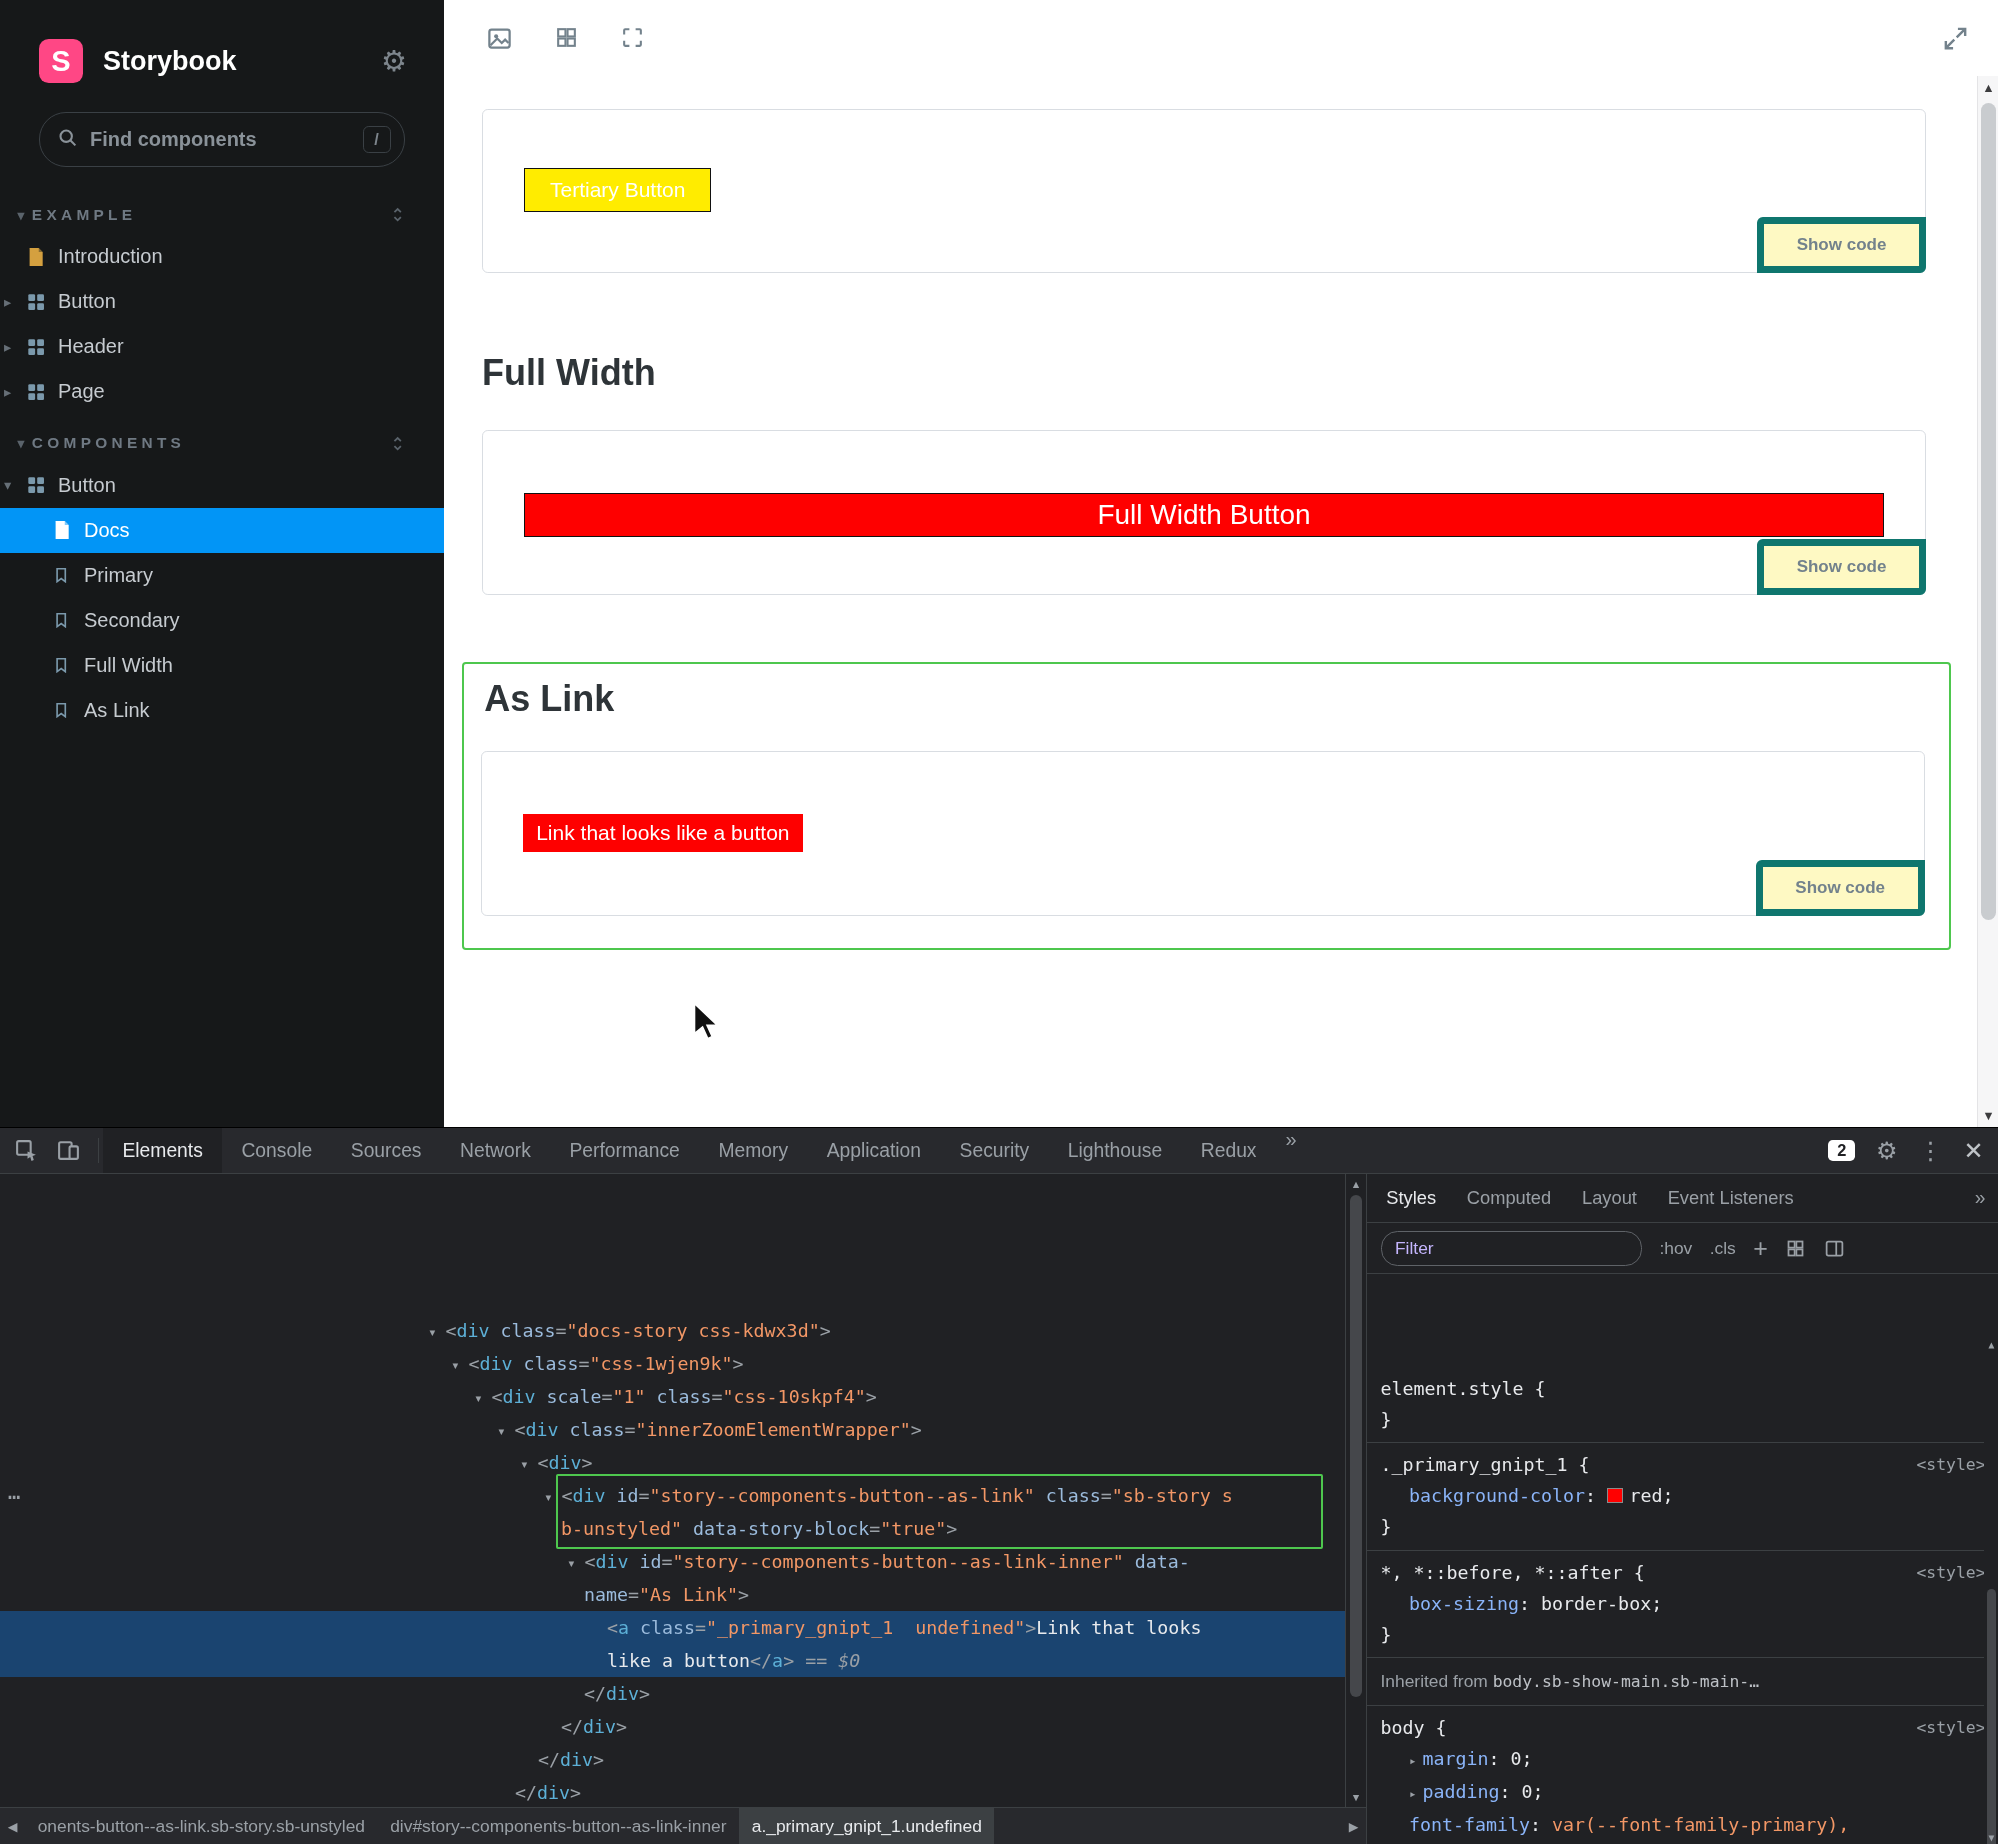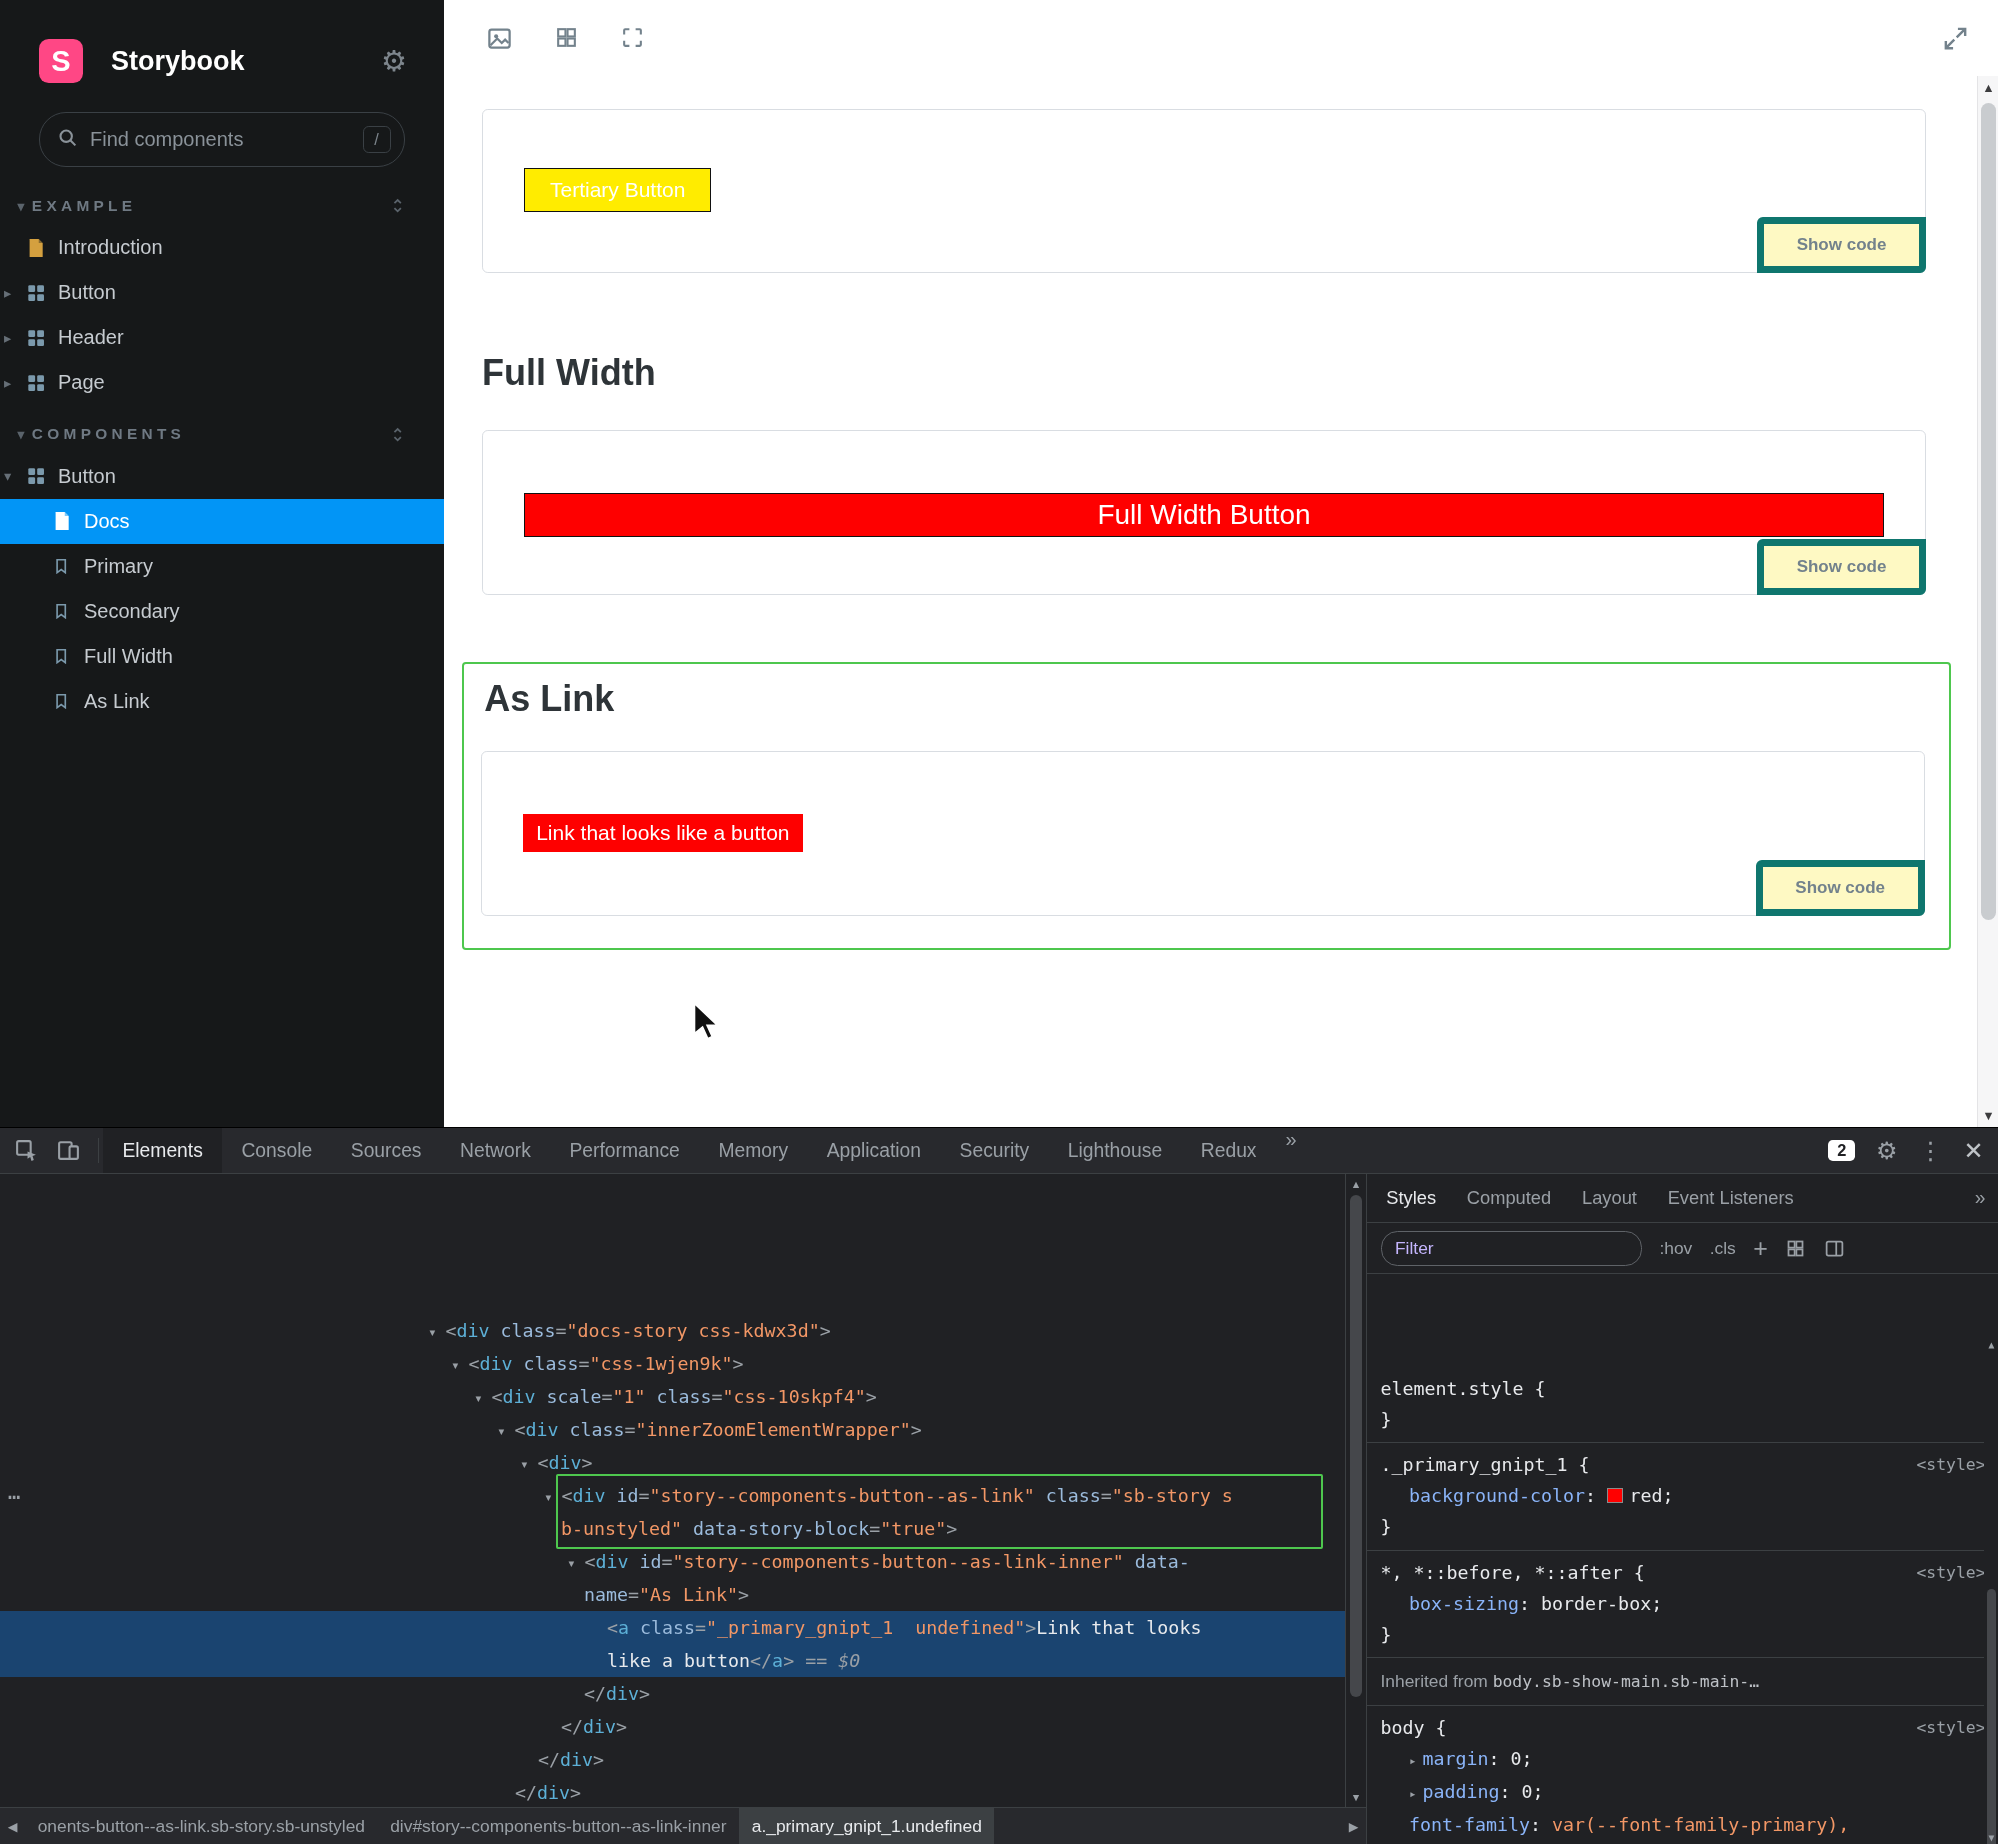--- a/index.html
+++ b/index.html
@@ -5,24 +5,24 @@
   html,body{margin:0;padding:0;background:#000;}
   .stage{position:relative;width:1999px;height:1844px;overflow:hidden;background:#fff;
          font-family:"Liberation Sans",sans-serif;-webkit-font-smoothing:antialiased;}
   .top{display:flex;height:1127px;}
 
   
   .sidebar{width:444px;flex:none;background:#161819;color:#c6cbd0;position:relative;overflow:hidden;}
   .sb-head{display:flex;align-items:center;padding:39px 37px 0 39px;}
   .sb-logo{width:44px;height:44px;border-radius:9.7px;background:#ff4785;color:#fff;font-weight:bold;
            font-size:29px;display:flex;align-items:center;justify-content:center;}
-  .sb-title{font-size:27px;font-weight:700;color:#fff;margin-left:28px;}
+  .sb-title{font-size:27px;font-weight:700;color:#fff;margin-left:20px;}
   .sb-gear{margin-left:auto;color:#7d858c;font-size:29px;line-height:1;}
-  .sb-search{margin:29px 39px 10px 39px;display:flex;align-items:center;height:53px;
-             border:1px solid #3a4045;border-radius:27px;padding:0 13.5px 0 17.4px;color:#8a9299;}
+  .sb-search{margin:29px 39px 19px 39px;display:flex;align-items:center;height:53px;
+             border:1px solid #3a4045;border-radius:27px;padding:0 13.5px 0 17.4px;color:#8a9299;font-weight:bold;}
   .sb-search .ph{font-size:20px;color:#8a9299;margin-left:11.6px;}
   .sb-slash{margin-left:auto;border:1px solid #3a4045;border-radius:5.8px;padding:2.9px 10.6px;font-size:16.4px;color:#7d858c;}
   .sec-header{display:flex;align-items:center;padding:19.3px 37px 9.7px 17.4px;color:#6f7983;
               font-size:15.4px;font-weight:700;letter-spacing:4.3px;}
   .sec-caret{margin-right:7.7px;font-size:13.5px;color:#5a636b;letter-spacing:0;}
   .sec-action{margin-left:auto;color:#5a636b;display:flex;}
   .tree-item{display:flex;align-items:center;height:45px;padding-left:4px;font-size:20px;color:#c6cbd0;cursor:default;}
   .tree-item .caret{width:23px;font-size:14.5px;color:#666f77;flex:none;}
   .tree-item .icon{width:31px;display:flex;align-items:center;flex:none;}
   .tree-item.lvl1{padding-left:30px;text-align:right;}

